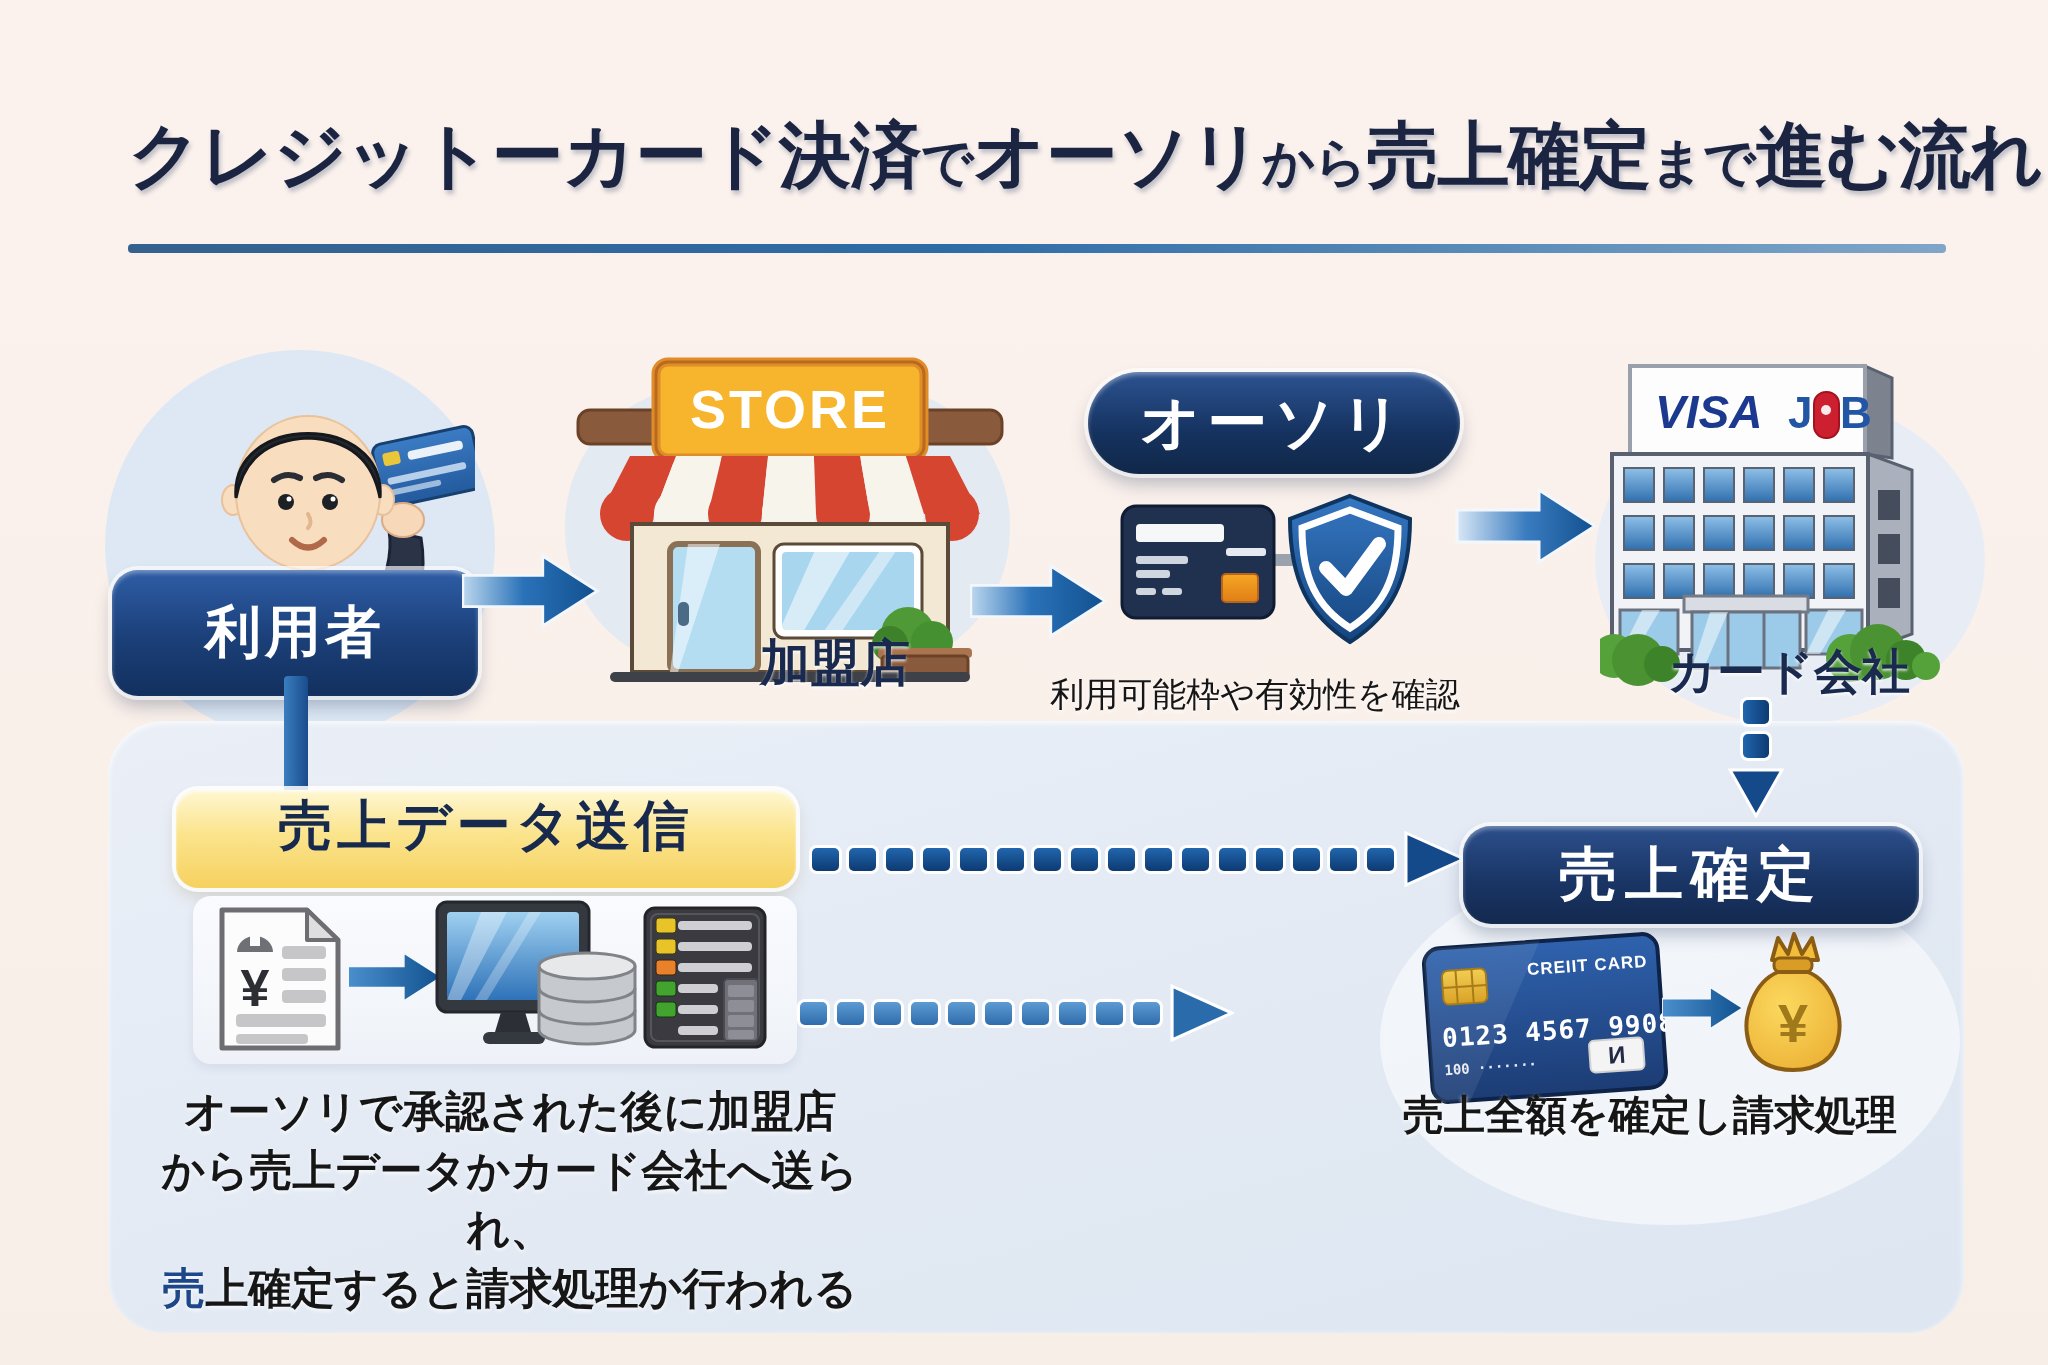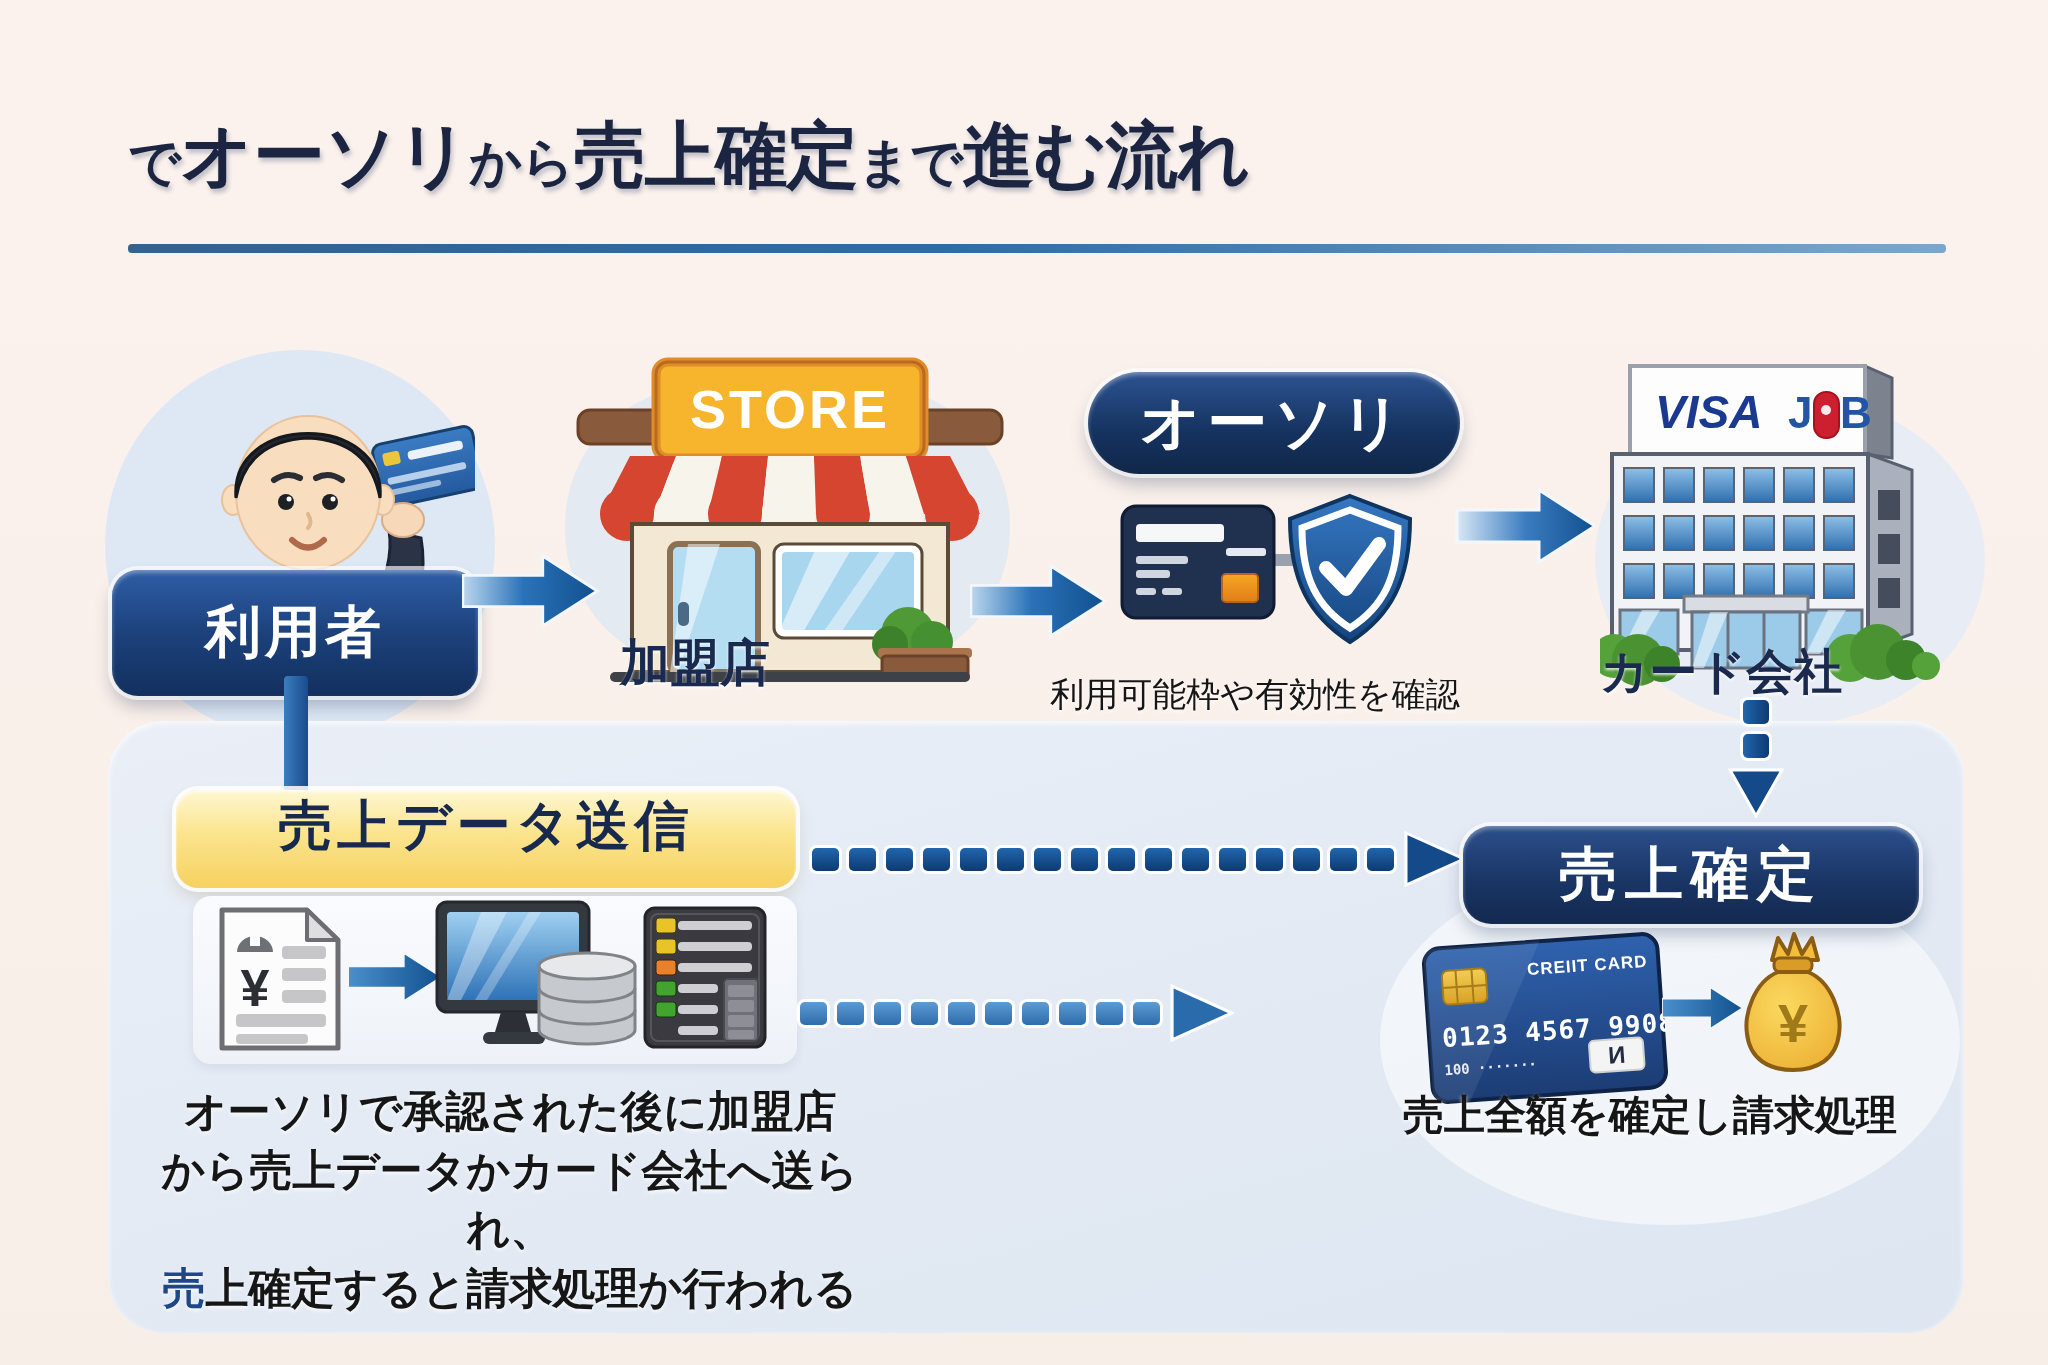--- a/index.html
+++ b/index.html
@@ -11,21 +11,21 @@
   }
   .abs{position:absolute;}
   .blob{position:absolute;background:#e2eaf3;}
   .navy-box{
     position:absolute;display:flex;align-items:center;justify-content:center;
     background:linear-gradient(180deg,#2e5da6 0%,#1b3f78 55%,#12305e 100%);
     color:#fff;font-weight:800;
     box-shadow:0 0 0 4px rgba(255,255,255,.65),0 10px 18px rgba(15,35,75,.28),inset 0 3px 4px rgba(255,255,255,.35);
   }
   .label-dark{
-    position:absolute;text-align:left;font-weight:800;color:#1a2a4e;
+    position:absolute;text-align:right;font-weight:800;color:#1a2a4e;
     text-shadow:0 2px 3px rgba(255,255,255,.8);
   }
   .cap{
     position:absolute;text-align:center;font-weight:600;color:#161616;
     text-shadow:0 2px 4px rgba(255,255,255,.85);
   }
   .panel{
     position:absolute;left:108px;top:721px;width:1856px;height:612px;border-radius:56px;
     background:linear-gradient(165deg,#eaeff7 0%,#e3eaf4 50%,#dde6f1 100%);
     box-shadow:inset 0 2px 6px rgba(255,255,255,.9);
@@ -62,20 +62,21 @@
     position:absolute;border-radius:4px;
     background:linear-gradient(90deg,#3a7ec0 0%,#1a4c8c 100%);
   }
   .expl{line-height:59px;font-size:44px;}
   .expl .lead{color:#1d4788;}
 </style>
 </head>
 <body>
 
 <div class="title-row">
+  <span class="t-big">クレジットーカード決済</span>
   <span class="t-small">で</span>
   <span class="t-big">オーソリ</span>
   <span class="t-small">から</span>
   <span class="t-big">売上確定</span>
   <span class="t-small">まで</span>
   <span class="t-big">進む流れ</span>
 </div>
 <div class="title-rule"></div>
 
 <div class="blob" style="left:105px;top:350px;width:390px;height:390px;border-radius:50%;background:#dde8f4;"></div>

